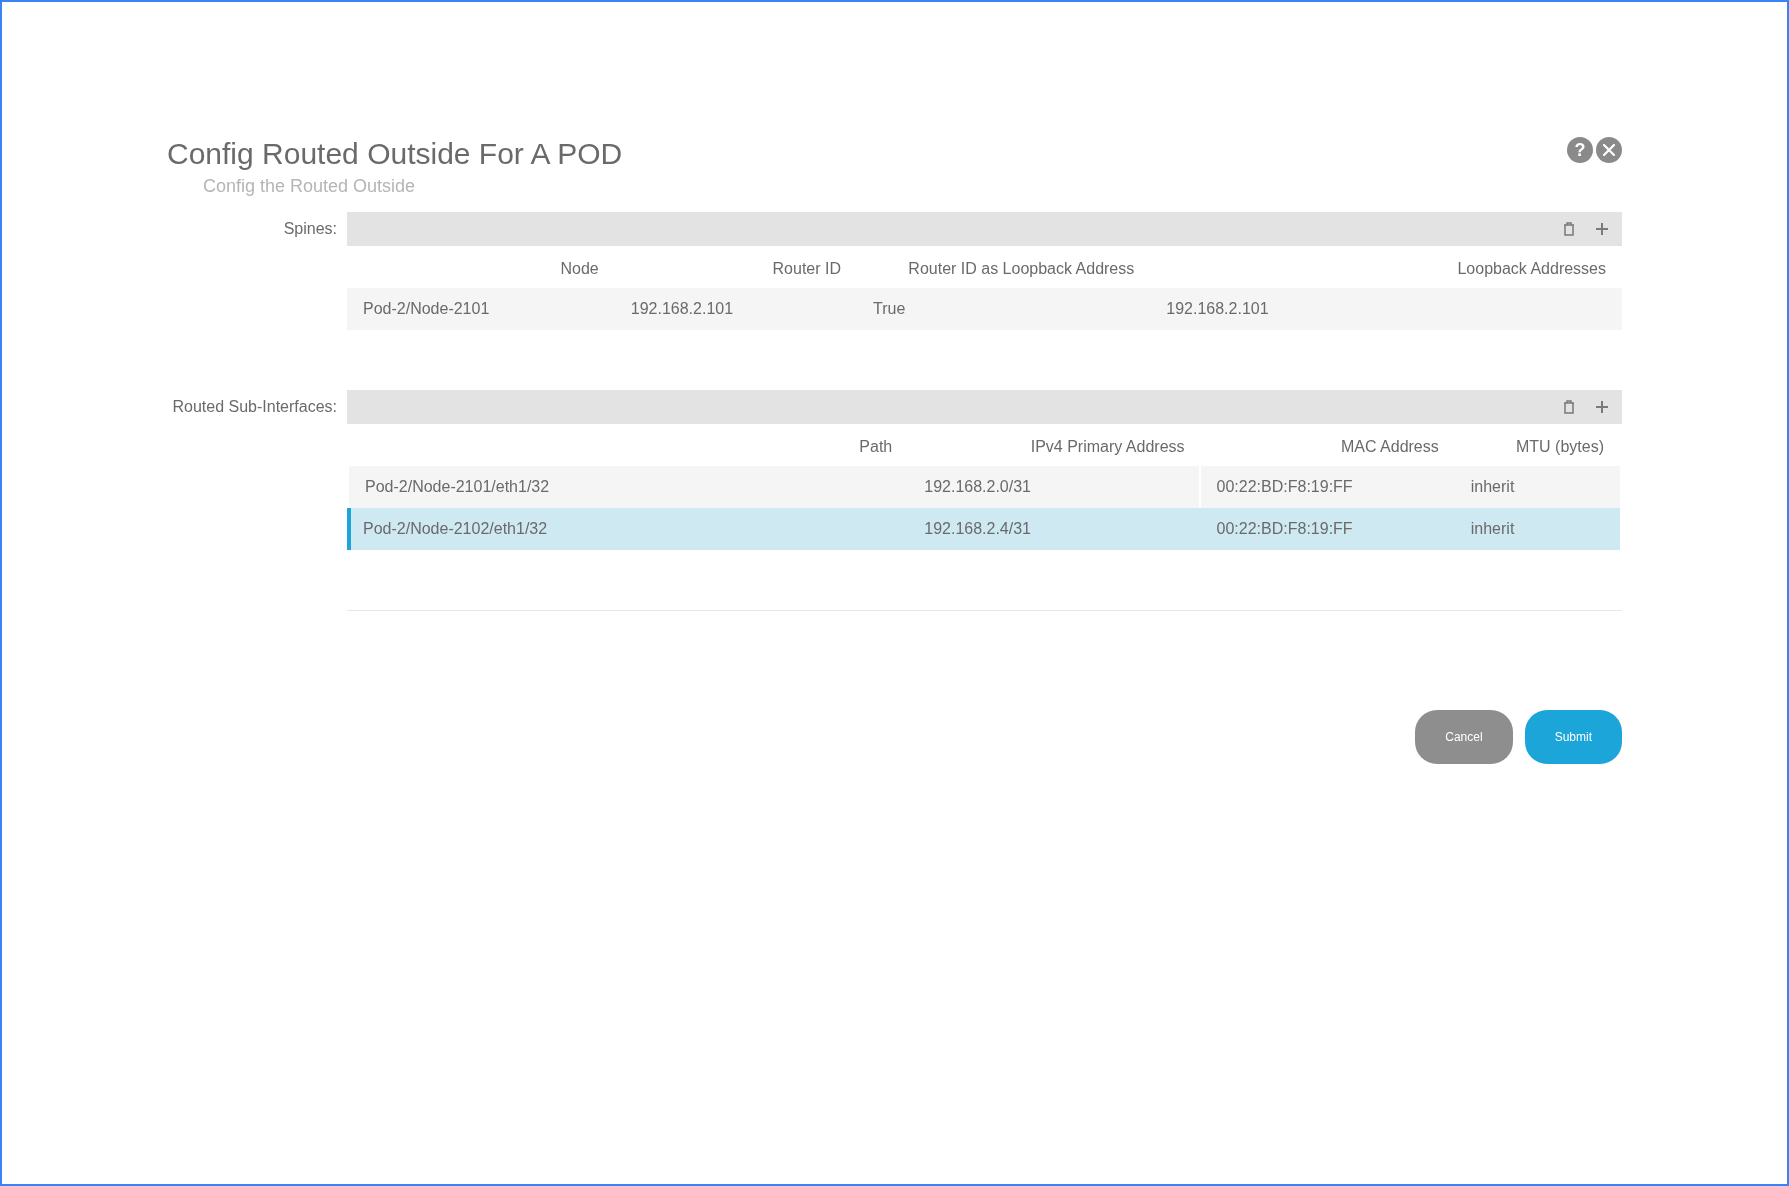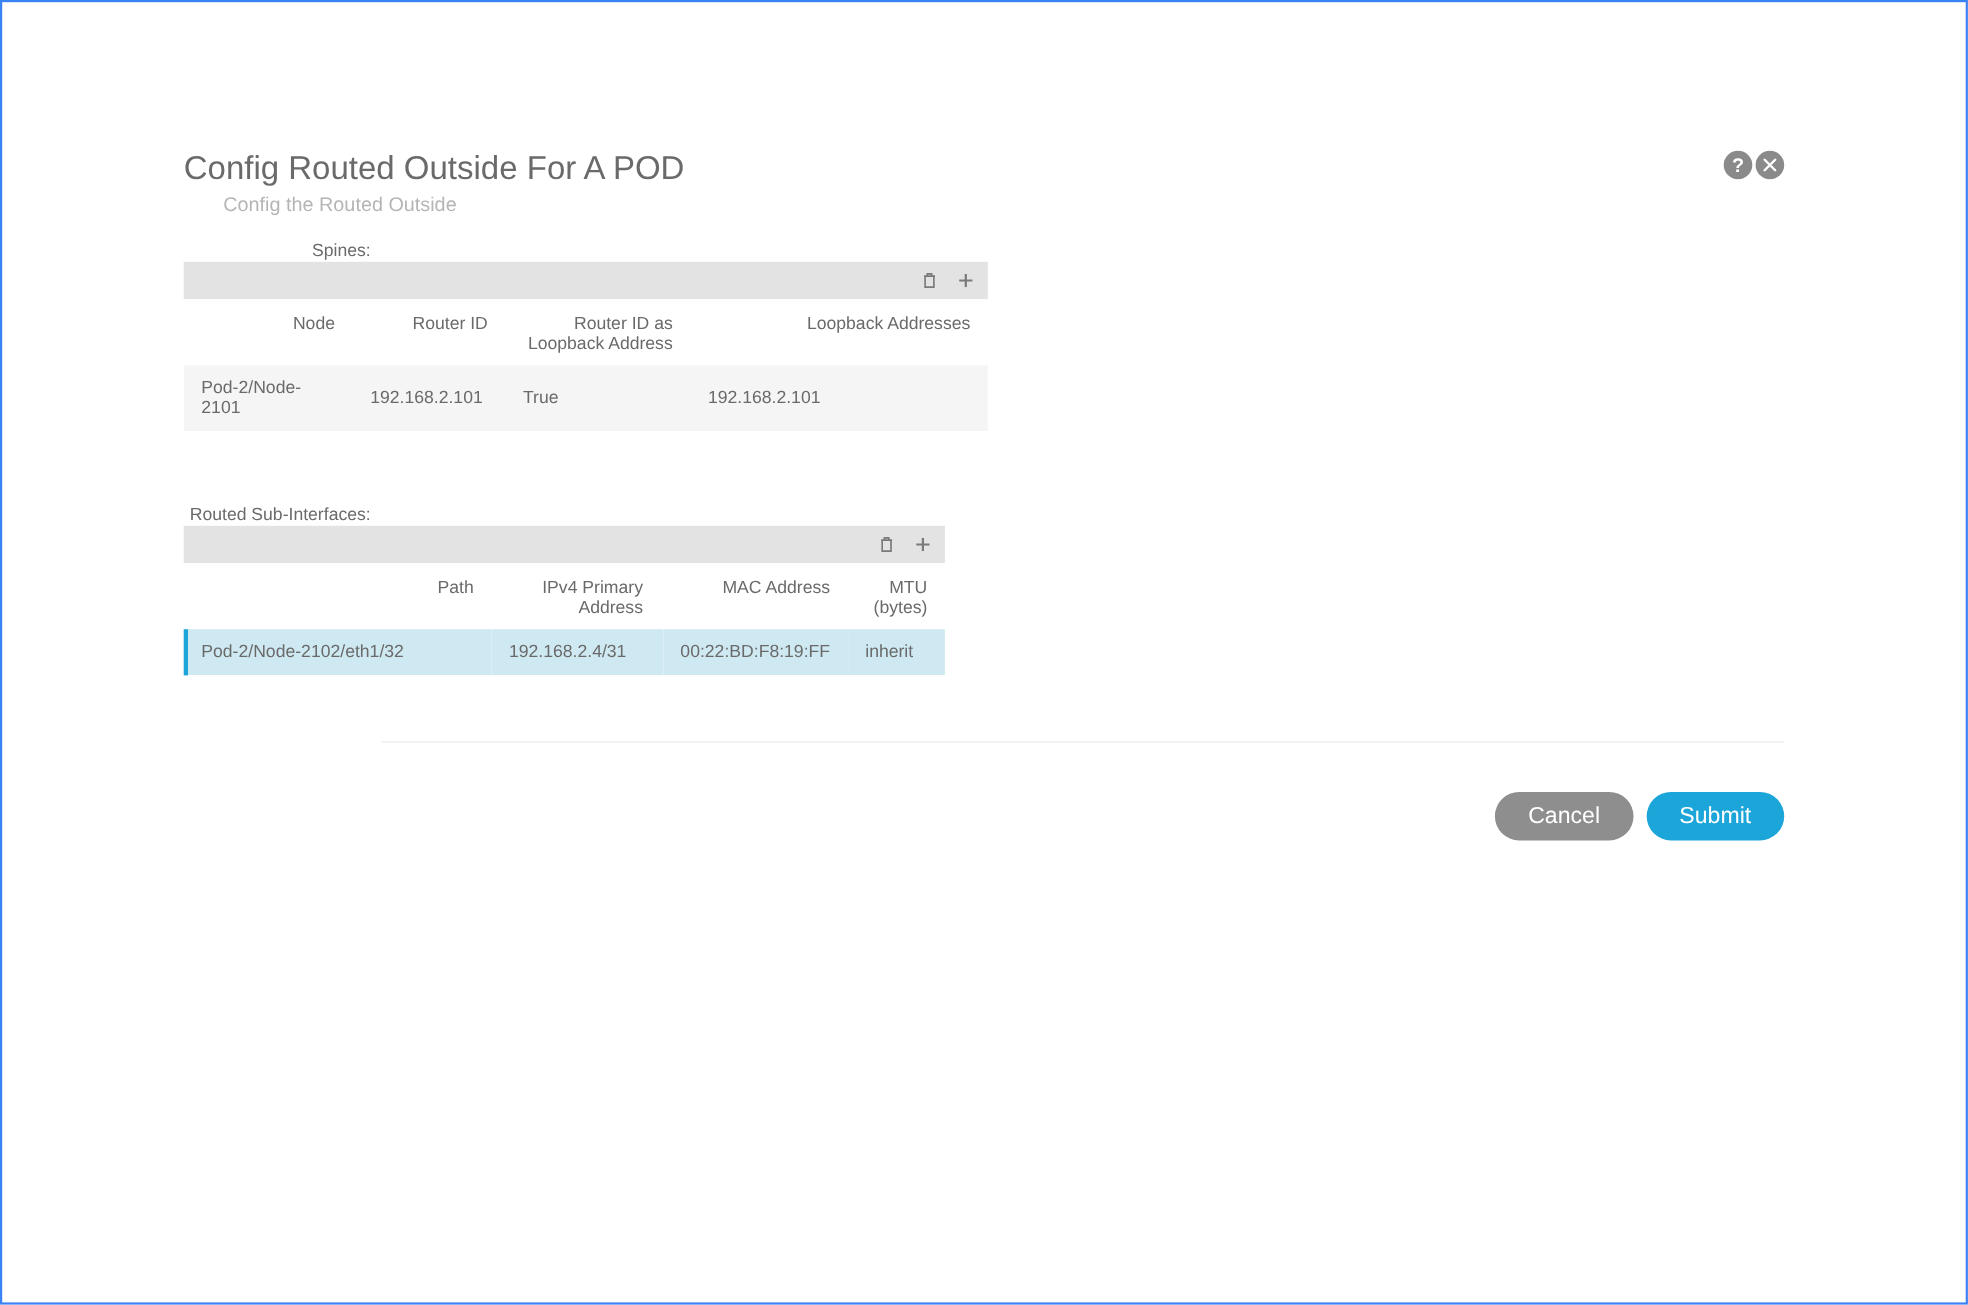--- a/index.html
+++ b/index.html
@@ -58,21 +58,20 @@
     .dialog-subtitle {
       font-size: 18px;
       color: #b5b5b5;
       margin-bottom: 15px;
       margin-left: 36px;
     }
     .section {
       display: flex;
       align-items: flex-start;
       margin-bottom: 60px;
-      flex-direction: column;
     }
     .section-label {
       width: 180px;
       text-align: right;
       font-size: 16px;
       color: #6a6a6a;
       padding-top: 8px;
       padding-right: 10px;
       flex-shrink: 0;
     }
@@ -134,22 +133,22 @@
     .footer {
       position: absolute;
       bottom: 420px;
       right: 165px;
       display: flex;
       gap: 12px;
     }
     .btn {
       border: none;
       border-radius: 22px;
-      padding: 10px 30px;
-      font-size: 21px;
+      padding: 20px 30px;
+      font-size: 12px;
       cursor: pointer;
       color: #ffffff;
     }
     .btn-cancel {
       background: #8e8e8e;
     }
     .btn-submit {
       background: #1ca5d9;
     }
     
@@ -237,20 +236,26 @@
         <table class="table">
           <thead>
             <tr>
               <th class="rsi-col-1">Path</th>
               <th class="rsi-col-2">IPv4 Primary Address</th>
               <th class="rsi-col-3">MAC Address</th>
               <th class="rsi-col-4">MTU (bytes)</th>
             </tr>
           </thead>
           <tbody>
+            <tr class="row-normal">
+              <td>Pod-2/Node-2101/eth1/32</td>
+              <td>192.168.2.0/31</td>
+              <td>00:22:BD:F8:19:FF</td>
+              <td>inherit</td>
+            </tr>
             <tr class="row-selected">
               <td>Pod-2/Node-2102/eth1/32</td>
               <td>192.168.2.4/31</td>
               <td>00:22:BD:F8:19:FF</td>
               <td>inherit</td>
             </tr>
           </tbody>
         </table>
       </div>
     </div>

